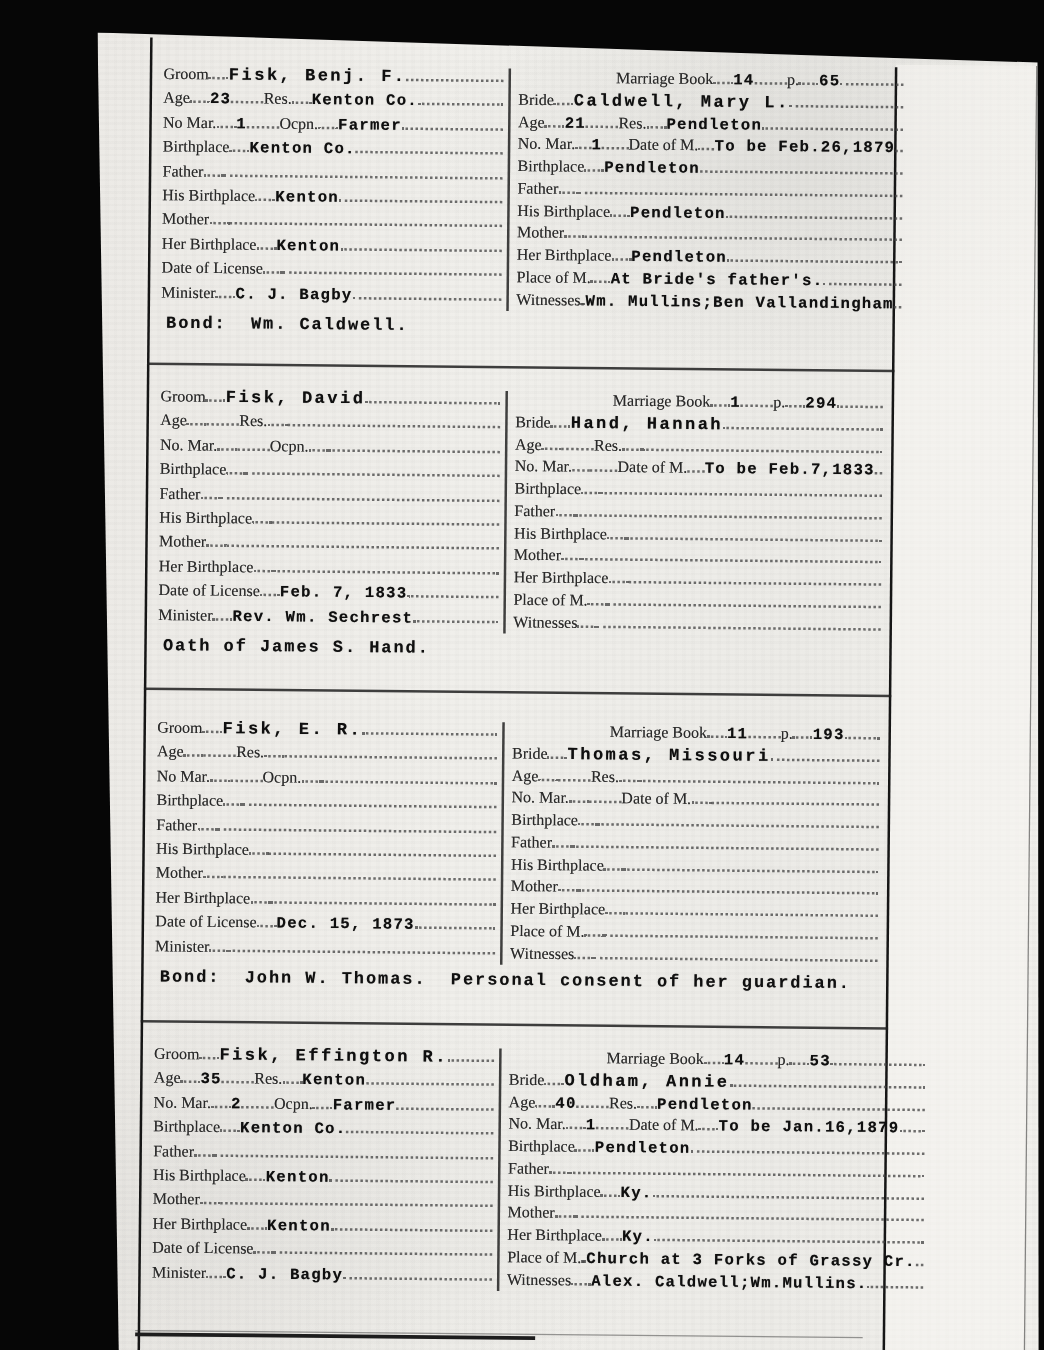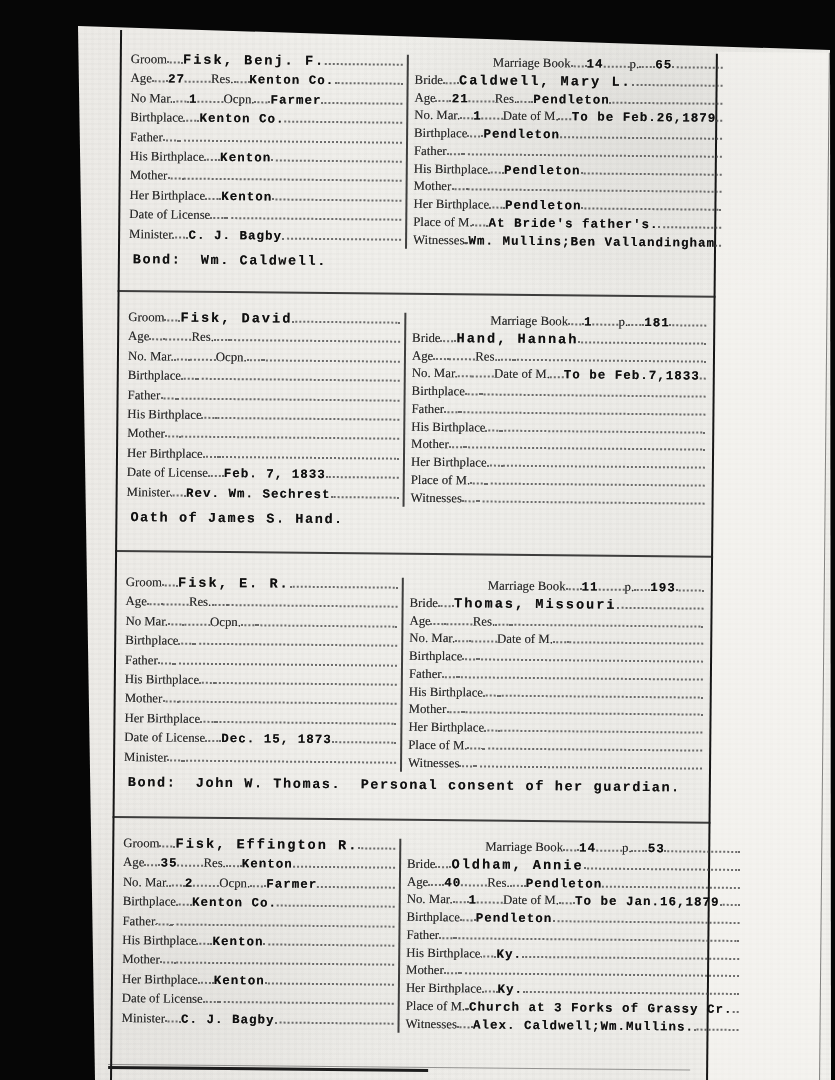--- a/index.html
+++ b/index.html
@@ -66,21 +66,21 @@
             <div class="col-left">
               <div class="frow">
                 <span class="lab">Groom</span>
                 <span class="sl"></span>
                 <span class="val">Fisk, Benj. F.</span>
                 <span class="lead"></span>
               </div>
               <div class="frow">
                 <span class="lab">Age</span>
                 <span class="sl"></span>
-                <span class="val">27</span>
+                <span class="val">23</span>
                 <span class="ml"></span>
                 <span class="lab">Res.</span>
                 <span class="sl"></span>
                 <span class="val">Kenton Co.</span>
                 <span class="lead"></span>
               </div>
               <div class="frow">
                 <span class="lab">No Mar.</span>
                 <span class="sl"></span>
                 <span class="val">1</span>
@@ -289,21 +289,21 @@
             </div>
             <div class="col-right">
               <div class="frow">
                 <span class="hspacer"></span>
                 <span class="lab">Marriage Book</span>
                 <span class="sl"></span>
                 <span class="val">1</span>
                 <span class="ml"></span>
                 <span class="lab">p.</span>
                 <span class="sl"></span>
-                <span class="val">181</span>
+                <span class="val">294</span>
                 <span class="lead"></span>
               </div>
               <div class="frow">
                 <span class="lab">Bride</span>
                 <span class="sl"></span>
                 <span class="val">Hand, Hannah</span>
                 <span class="lead"></span>
               </div>
               <div class="frow">
                 <span class="lab">Age</span>

